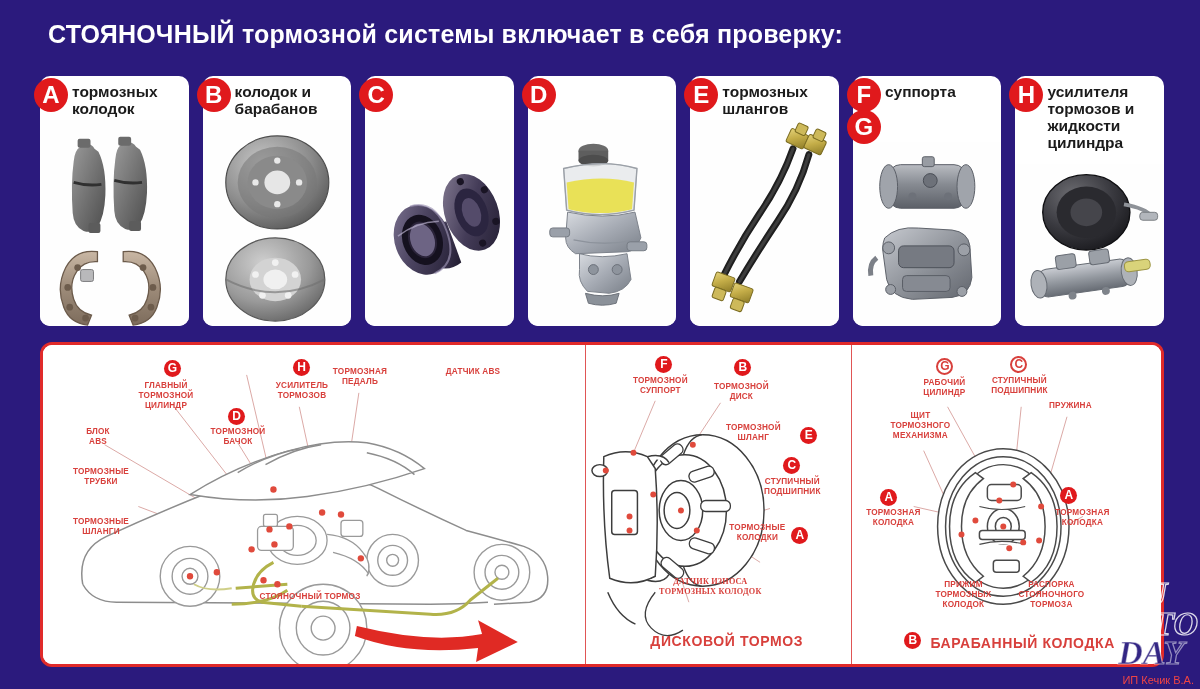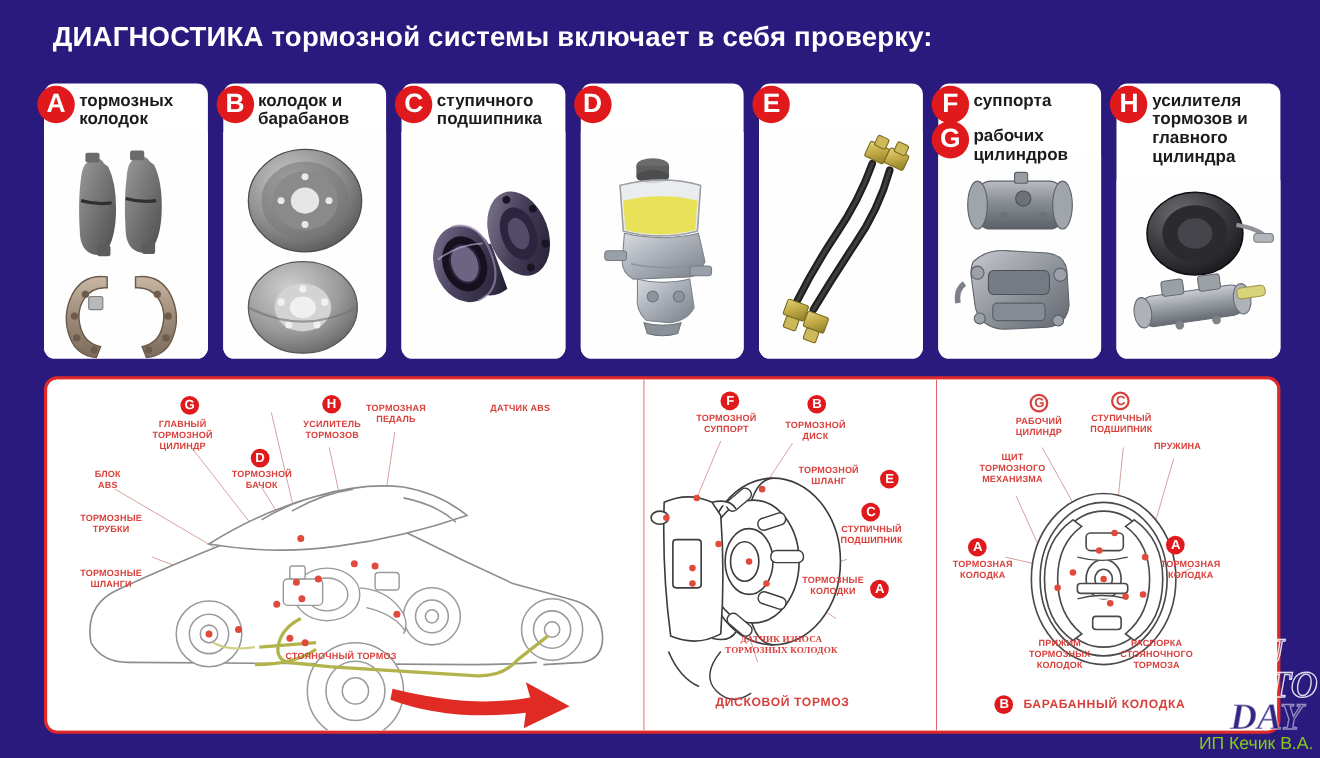--- a/index.html
+++ b/index.html
@@ -134,21 +134,21 @@
   .mini.hollow {
     background: #fff;
     color: #d8403c;
     border: 2px solid #d8403c;
     line-height: 13px;
   }
 
   .panel-title {
     position: absolute;
     color: #d8403c;
-    font-size: 11px;
+    font-size: 14px;
     font-weight: bold;
     letter-spacing: .6px;
     z-index: 6;
   }
 
   
   .wm {
     position: absolute;
     right: 2px; bottom: 22px;
     z-index: 20;
@@ -161,31 +161,31 @@
     font-size: 34px; font-weight: bold; font-style: italic;
     -webkit-text-stroke: 1.2px rgba(255,255,255,.85);
     color: transparent;
     display: block;
   }
   .wm .l2 { margin-left: 8px; }
   .wm .l3 { margin-left: 16px; color: rgba(40,26,125,.95); -webkit-text-stroke: 1.2px rgba(255,255,255,.5); }
   .wm-credit {
     position: absolute;
     right: 6px; bottom: 3px;
-    color: #84cc16;
-    font-size: 16px;
+    color: #ef4444;
+    font-size: 11px;
     z-index: 21;
     font-family: "Liberation Sans", sans-serif;
   }
 </style>
 </head>
 <body>
 
 <div class="header">
-  <span class="strong">ДИАГНОСТИКА</span><span class="light"> тормозной системы включает в себя проверку:</span>
+  <span class="strong">СТОЯНОЧНЫЙ</span><span class="light"> тормозной системы включает в себя проверку:</span>
 </div>
 
 <div class="cards">
 
   <div class="card c0">
     <div class="card-head">
       <div class="badge">A</div>
       <div class="card-label">тормозных
 колодок</div>
     </div>
@@ -275,22 +275,20 @@
           <circle cx="53" cy="155" r="3.4" fill="#f1f1f1"></circle>
           <path d="M23 160 q50 26 100 0" stroke="#6f6f6f" stroke-width="2" fill="none" opacity=".6"></path>
         </svg>
       </div>
     </div>
   </div>
 
   <div class="card c2">
     <div class="card-head">
       <div class="badge">C</div>
-      <div class="card-label">ступичного
-подшипника</div>
     </div>
     <div class="card-body">
       <div class="ill">
         <svg viewBox="0 0 150 206" preserveAspectRatio="xMidYMid meet">
           <defs>
             <linearGradient id="bear" x1="0" y1="0" x2="1" y2="1">
               <stop offset="0%" stop-color="#7f7694"></stop>
                 <stop offset="45%" stop-color="#4b4360"></stop>
                 <stop offset="100%" stop-color="#231e33"></stop>
             </linearGradient>
@@ -358,20 +356,22 @@
           <rect x="22" y="108" width="20" height="9" rx="3" fill="#9aa0a9" stroke="#757b84"></rect>
           <path d="M58 174 q18 5 34 0 l-3 10 q-14 4-28 0z" fill="#8b9199" stroke="#6d727a"></path>
         </svg>
       </div>
     </div>
   </div>
 
   <div class="card c4">
     <div class="card-head">
       <div class="badge">E</div>
+      <div class="card-label">тормозных
+шлангов</div>
     </div>
     <div class="card-body">
       <div class="ill">
         <svg viewBox="0 0 150 206" preserveAspectRatio="xMidYMid meet">
           <defs>
             <linearGradient id="brassg" x1="0" y1="0" x2="1" y2="1">
               <stop offset="0%" stop-color="#e4d27a"></stop>
                 <stop offset="45%" stop-color="#c4ad48"></stop>
                 <stop offset="100%" stop-color="#8e7c28"></stop>
             </linearGradient>
@@ -406,22 +406,20 @@
   </div>
 
   <div class="card c6">
     <div class="card-head stacked">
       <div class="row">
         <div class="badge">F</div>
         <div class="card-label">суппорта</div>
       </div>
       <div class="row">
         <div class="badge">G</div>
-        <div class="card-label">рабочих
-цилиндров</div>
       </div>
     </div>
     <div class="card-body">
       <div class="ill">
         <svg viewBox="0 0 150 184" preserveAspectRatio="xMidYMid meet">
           <defs>
             <linearGradient id="wcg" x1="0" y1="0" x2="0" y2="1">
               <stop offset="0%" stop-color="#b9bcc2"></stop>
                 <stop offset="45%" stop-color="#878b92"></stop>
                 <stop offset="100%" stop-color="#5c6068"></stop>
@@ -452,21 +450,21 @@
         </svg>
       </div>
     </div>
   </div>
 
   <div class="card c7">
     <div class="card-head">
       <div class="badge">H</div>
       <div class="card-label">усилителя
 тормозов и
-главного
+жидкости
 цилиндра</div>
     </div>
     <div class="card-body">
       <div class="ill">
         <svg viewBox="0 0 150 162" preserveAspectRatio="xMidYMid meet">
           <defs>
             <radialGradient id="boostg" cx="35%" cy="28%" r="80%">
               <stop offset="0%" stop-color="#6d6d72"></stop>
                 <stop offset="55%" stop-color="#3a3a40"></stop>
                 <stop offset="100%" stop-color="#18181c"></stop>

